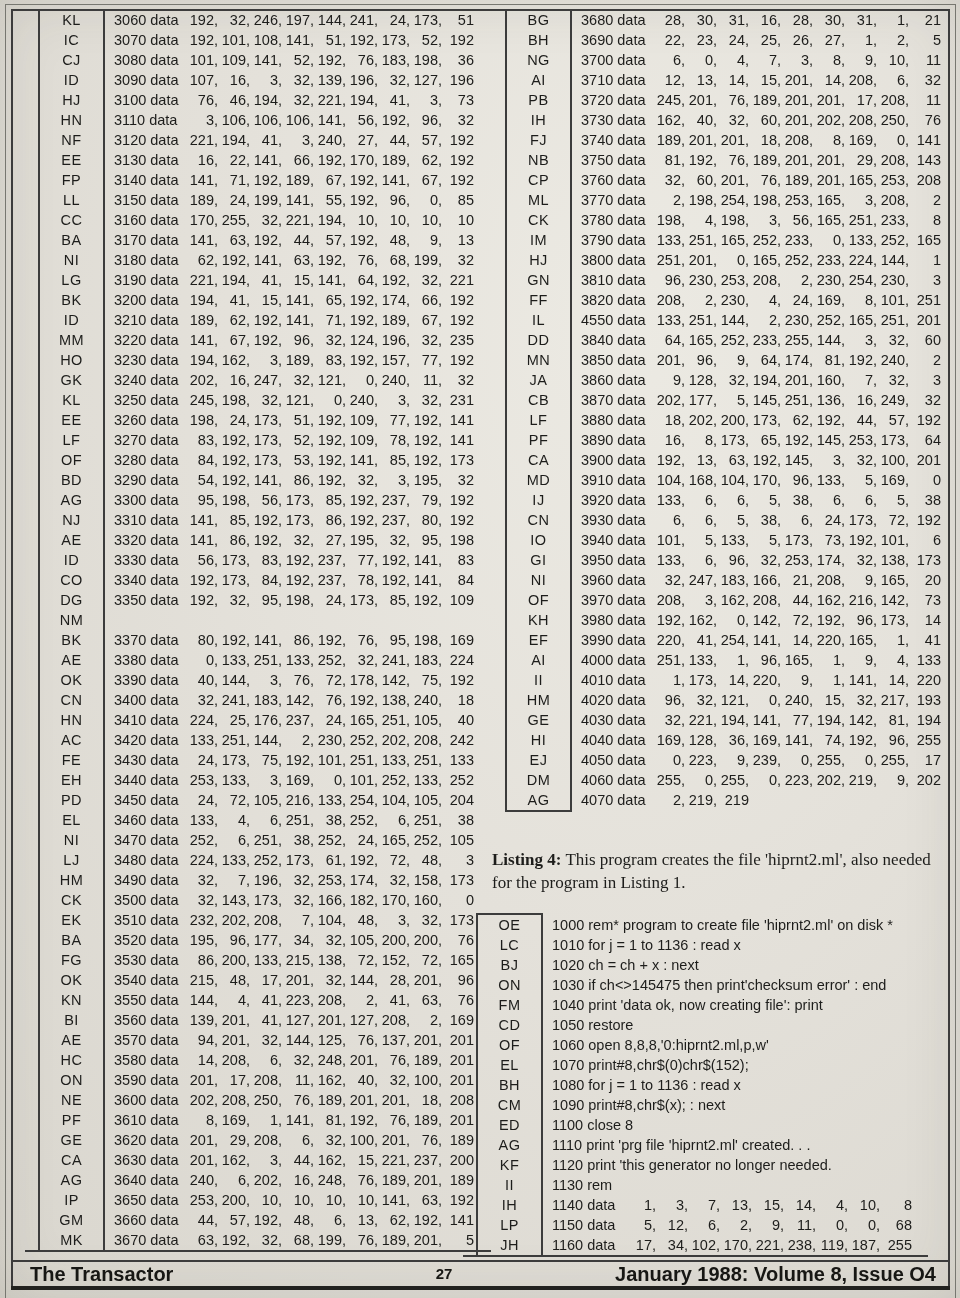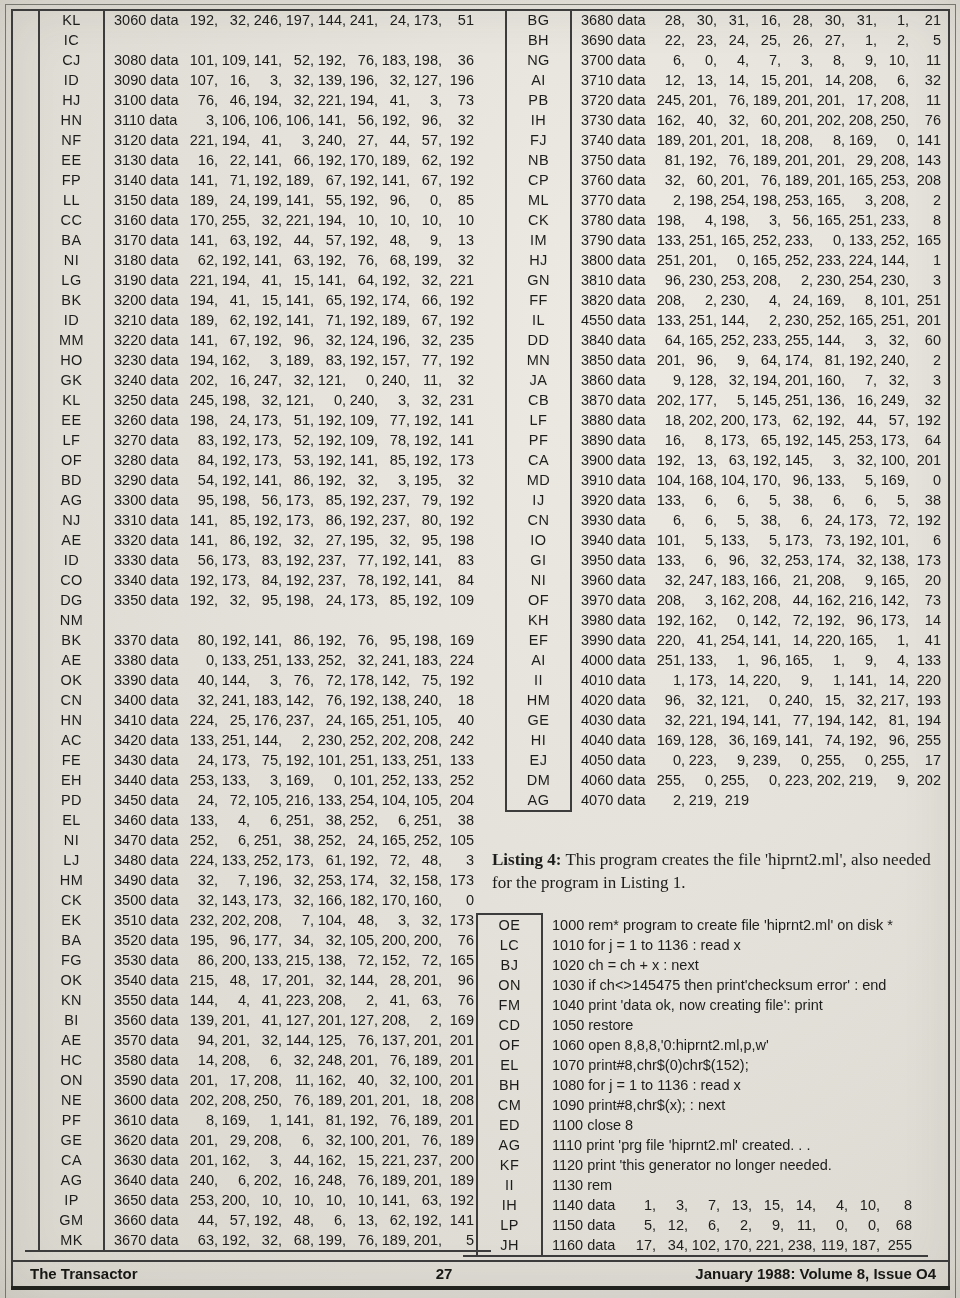--- a/index.html
+++ b/index.html
@@ -28,39 +28,40 @@
   #listing-right{left:492px;top:10px;width:456px;}
   #listing4{left:463px;top:913px;width:452px;border-bottom:2px solid var(--rule);}
   
   .caption{position:absolute;left:492px;top:848px;width:452px;color:var(--ink);
            font-family:"Liberation Serif",serif;font-size:17px;line-height:23px;}
   .caption b{font-weight:bold;}
   
   .footer-thin{position:absolute;left:11px;right:10px;top:1260px;height:0;border-top:2px solid var(--rule);}
   .footer-thick{position:absolute;left:11px;right:10px;top:1286px;height:4px;background:#22221f;}
   .footer-text{position:absolute;top:1263px;height:22px;line-height:22px;color:#171714;
-               font-weight:bold;font-size:15px;}
+               font-weight:bold;font-size:20px;}
   .footer-left{left:30px;}
   .footer-center{left:0;width:888px;text-align:center;font-size:15px;}
   .footer-right{right:24px;}
 </style>
 </head>
 <body>
 
 <div class="page">
   <div class="frame-outer"></div>
   <div class="frame-inner"></div>
 
   <div id="listing-left" class="listing">
       <div class="lrow">
         <span class="chk">KL</span>
         <span class="code"><span class="pre">3060 data</span><span class="num">192,</span><span class="num">32,</span><span class="num">246,</span><span class="num">197,</span><span class="num">144,</span><span class="num">241,</span><span class="num">24,</span><span class="num">173,</span><span class="num">51</span></span>
       </div>
       <div class="lrow">
         <span class="chk">IC</span>
+        <span class="code"><span class="pre">3070 data</span><span class="num">192,</span><span class="num">101,</span><span class="num">108,</span><span class="num">141,</span><span class="num">51,</span><span class="num">192,</span><span class="num">173,</span><span class="num">52,</span><span class="num">192</span></span>
       </div>
       <div class="lrow">
         <span class="chk">CJ</span>
         <span class="code"><span class="pre">3080 data</span><span class="num">101,</span><span class="num">109,</span><span class="num">141,</span><span class="num">52,</span><span class="num">192,</span><span class="num">76,</span><span class="num">183,</span><span class="num">198,</span><span class="num">36</span></span>
       </div>
       <div class="lrow">
         <span class="chk">ID</span>
         <span class="code"><span class="pre">3090 data</span><span class="num">107,</span><span class="num">16,</span><span class="num">3,</span><span class="num">32,</span><span class="num">139,</span><span class="num">196,</span><span class="num">32,</span><span class="num">127,</span><span class="num">196</span></span>
       </div>
       <div class="lrow">

